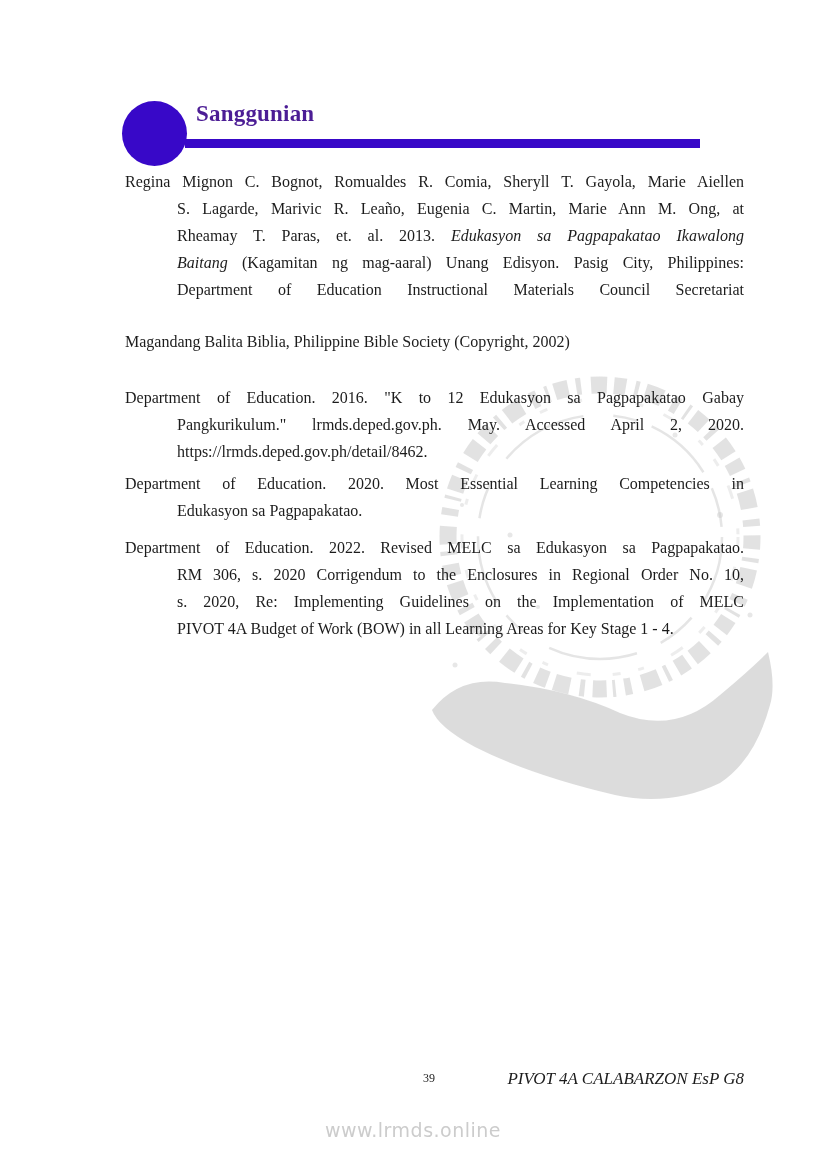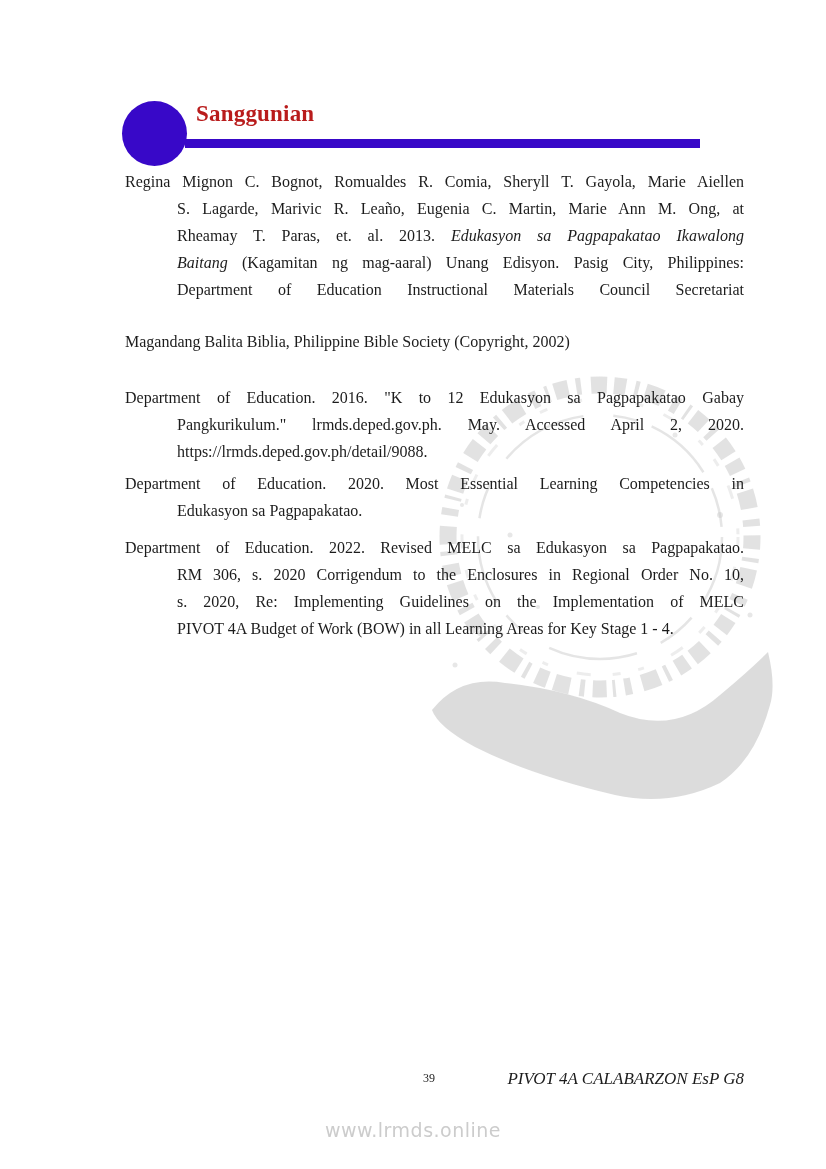--- a/index.html
+++ b/index.html
@@ -7,21 +7,21 @@
     position:relative; width:826px; height:1169px; background:#ffffff;
     overflow:hidden; font-family:"Liberation Serif", serif; color:#1c1c1c;
   }
   
   .bullet-circle {
     position:absolute; left:122px; top:101px; width:65px; height:65px;
     border-radius:50%; background:var(--accent,#3808C8);
   }
   .page-title {
     position:absolute; left:196px; top:99px; margin:0;
-    font-size:23px; line-height:30px; font-weight:bold; color:#b91c1c;
+    font-size:23px; line-height:30px; font-weight:bold; color:#4c1d95;
     letter-spacing:0.2px;
   }
   .title-rule {
     position:absolute; left:185px; top:139px; width:515px; height:9px;
     background:var(--accent,#3808C8);
   }
   
   .refs {
     position:absolute; left:125px; top:168px; width:619px; z-index:2;
   }
@@ -90,21 +90,21 @@
         <div class="line indent"><span>Rheamay T. Paras, et. al. 2013. </span><span class="it">Edukasyon sa Pagpapakatao Ikawalong</span></div>
         <div class="line indent"><span class="it">Baitang</span><span> (Kagamitan ng mag-aaral) Unang Edisyon. Pasig City, Philippines:</span></div>
         <div class="line indent"><span>Department of Education Instructional Materials Council Secretariat</span></div>
       </div>
       <div class="entry">
         <div class="line last"><span>Magandang Balita Biblia, Philippine Bible Society (Copyright, 2002)</span></div>
       </div>
       <div class="entry">
         <div class="line"><span>Department of Education. 2016. "K to 12 Edukasyon sa Pagpapakatao Gabay</span></div>
         <div class="line indent"><span>Pangkurikulum." lrmds.deped.gov.ph. May. Accessed April 2, 2020.</span></div>
-        <div class="line indent last"><span>https://lrmds.deped.gov.ph/detail/9088.</span></div>
+        <div class="line indent last"><span>https://lrmds.deped.gov.ph/detail/8462.</span></div>
       </div>
       <div class="entry">
         <div class="line"><span>Department of Education. 2020. Most Essential Learning Competencies in</span></div>
         <div class="line indent last"><span>Edukasyon sa Pagpapakatao.</span></div>
       </div>
       <div class="entry">
         <div class="line"><span>Department of Education. 2022. Revised MELC sa Edukasyon sa Pagpapakatao.</span></div>
         <div class="line indent"><span>RM 306, s. 2020 Corrigendum to the Enclosures in Regional Order No. 10,</span></div>
         <div class="line indent"><span>s. 2020, Re: Implementing Guidelines on the Implementation of MELC</span></div>
         <div class="line indent last"><span>PIVOT 4A Budget of Work (BOW) in all Learning Areas for Key Stage 1 - 4.</span></div>

